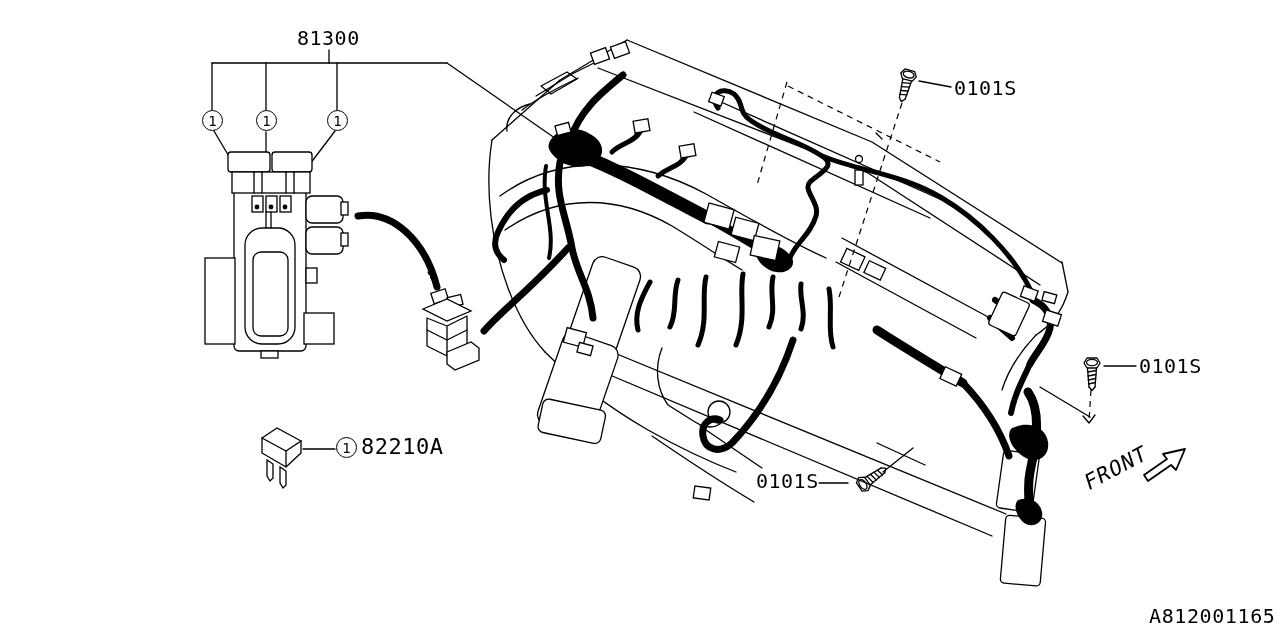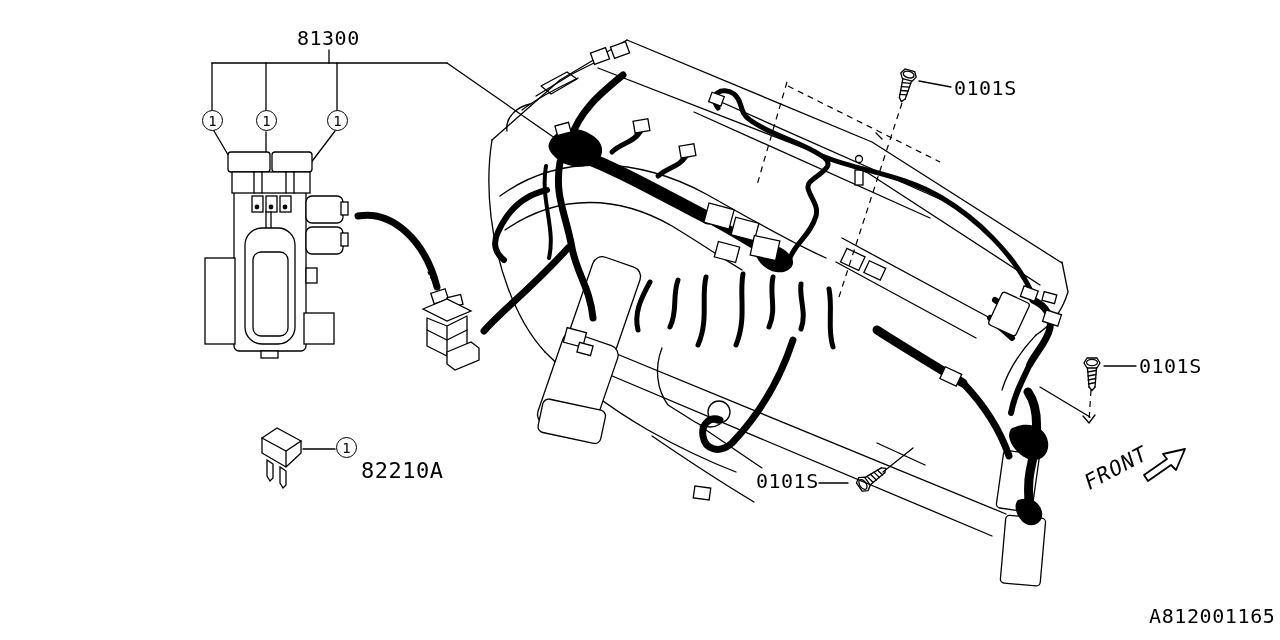--- a/index.html
+++ b/index.html
@@ -212,21 +212,21 @@
   </g>
   <g>
     <use href="#screw" transform="translate(865,483) rotate(-125)"></use>
     <path class="ln" d="M819,483 L848,483"></path>
   </g>
 
   <path d="M1144,475 L1167,459 L1163,454 L1185,449 L1176,470 L1171,465 L1148,481 Z" fill="#fff" stroke="#000" stroke-width="1.8" stroke-linejoin="round"></path>
 </svg>
 
 <div class="lbl" style="left:297px;top:28px;">81300</div>
-<div class="lbl lbl-8221" style="left:361px;top:460px;">82210A</div>
+<div class="lbl lbl-8221" style="left:361px;top:436px;">82210A</div>
 <div class="lbl" style="left:954px;top:78px;">0101S</div>
 <div class="lbl" style="left:1139px;top:356px;">0101S</div>
 <div class="lbl" style="left:756px;top:471px;">0101S</div>
 <div class="lbl lbl-front" style="left:1086px;top:474px;">FRONT</div>
 <div class="lbl lbl-id" style="left:1149px;top:606px;">A812001165</div>
 
 <div class="callout" style="left:202px;top:110px;">1</div>
 <div class="callout" style="left:256px;top:110px;">1</div>
 <div class="callout" style="left:327px;top:110px;">1</div>
 <div class="callout" style="left:336px;top:437px;">1</div>

